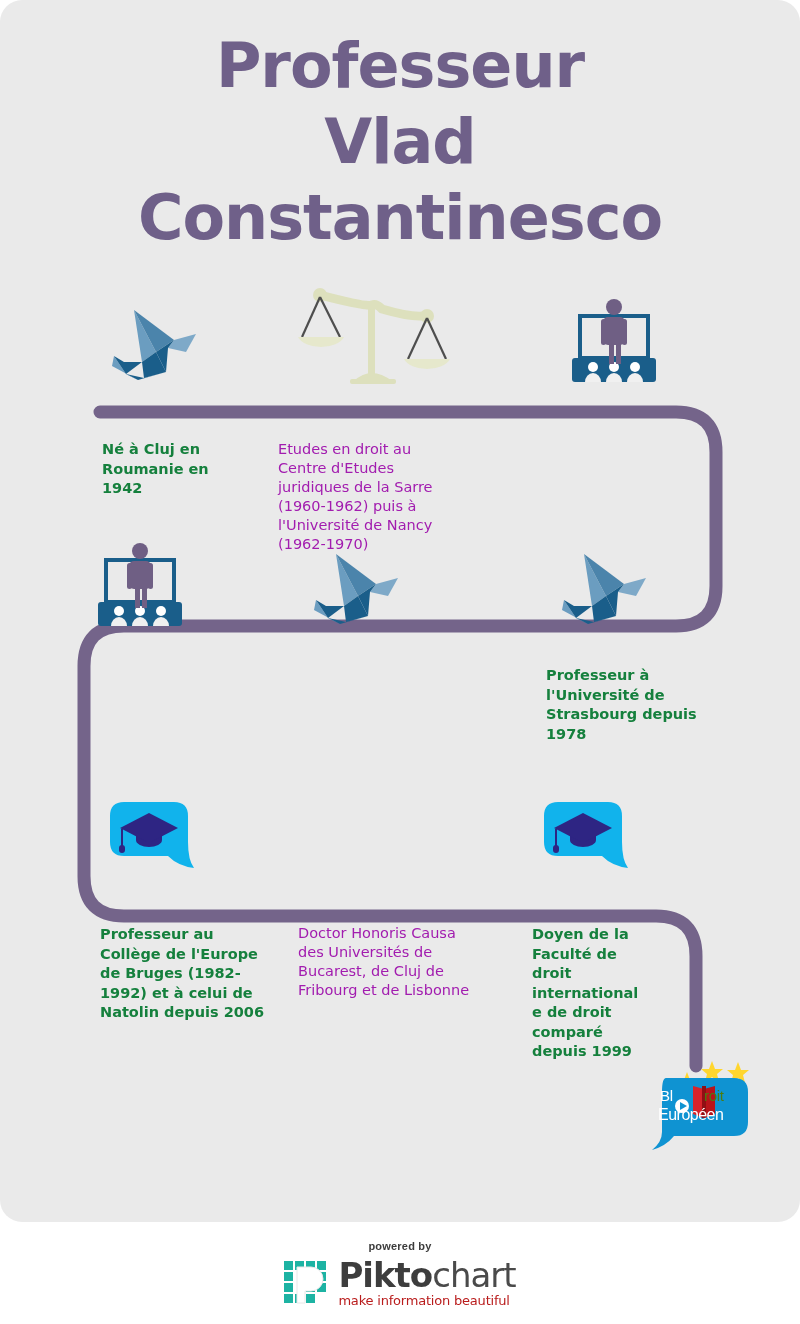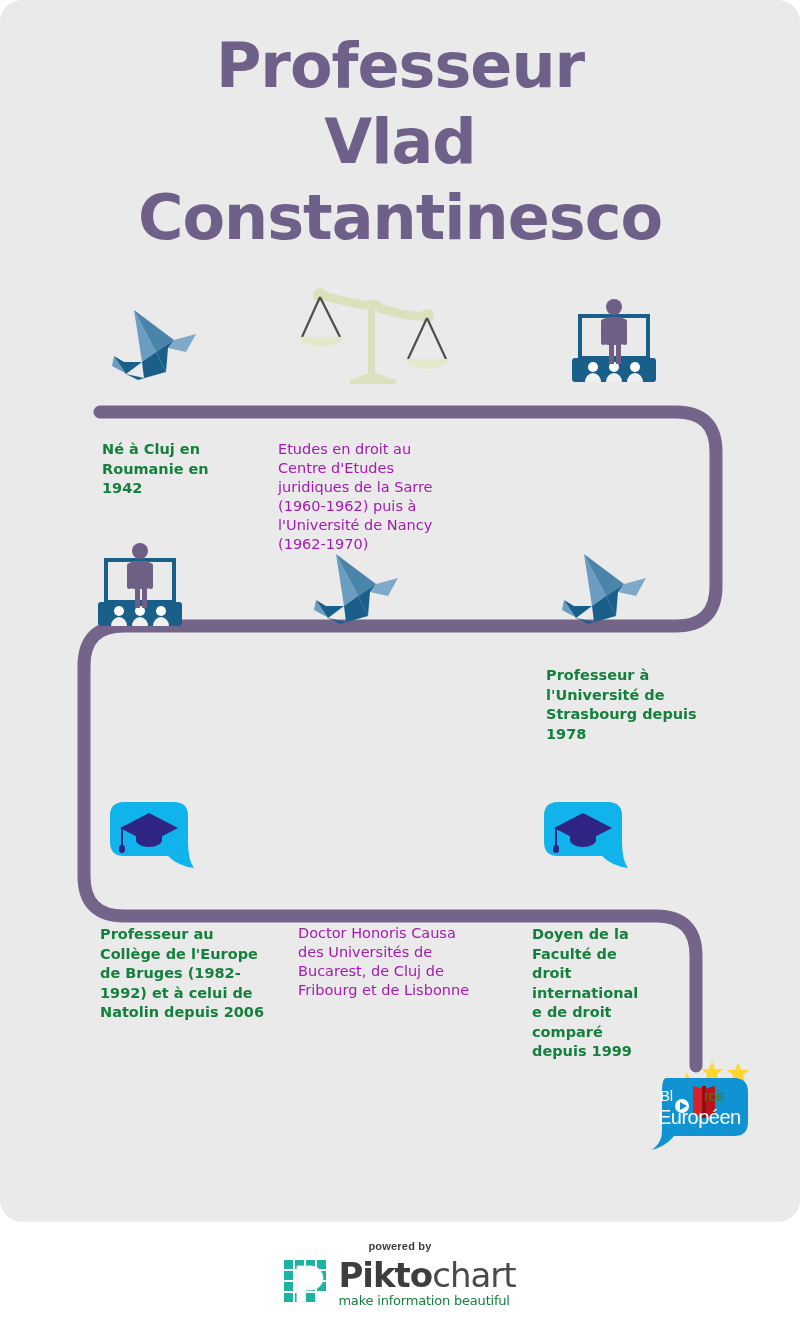--- a/index.html
+++ b/index.html
@@ -92,21 +92,21 @@
     color: #4d7c0f;
     font-family: "Liberation Sans", sans-serif;
     font-size: 15px;
     letter-spacing: -0.3px;
   }
   .bde-text-euro {
     position: absolute;
     left: 10px; top: 50px;
     color: #ffffff;
     font-family: "Liberation Sans", sans-serif;
-    font-size: 20px;
+    font-size: 16px;
     letter-spacing: -0.5px;
     text-align: right;
   }
 
   
   #footer {
     position: absolute;
     left: 0; top: 1222px;
     width: 800px;
     height: 102px;
@@ -117,40 +117,40 @@
     margin-top: 18px;
     font-family: "Liberation Sans", sans-serif;
     font-size: 11px;
     font-weight: bold;
     color: #3c3c3c;
     letter-spacing: 0.2px;
   }
   #pikto-row {
     margin-top: 6px;
     display: flex;
-    align-items: center;
+    align-items: flex-end;
     justify-content: center;
     gap: 8px;
   }
   #pikto-wordmark {
     text-align: left;
     line-height: 1;
   }
   .pikto-name {
     font-family: "DejaVu Sans", sans-serif;
     font-size: 34px;
     color: #3d3d3d;
     letter-spacing: -1px;
   }
   .pikto-name b { font-weight: bold; }
   .pikto-name i { font-style: normal; font-weight: normal; color: #4a4a4a; }
   .pikto-tag {
     font-family: "DejaVu Sans", sans-serif;
     font-size: 13px;
-    color: #15803d;
+    color: #b91c1c;
     letter-spacing: -0.2px;
     margin-top: 2px;
   }
 </style>
 </head>
 <body>
 
 <div id="infographic">
 
   <div id="title-block">

